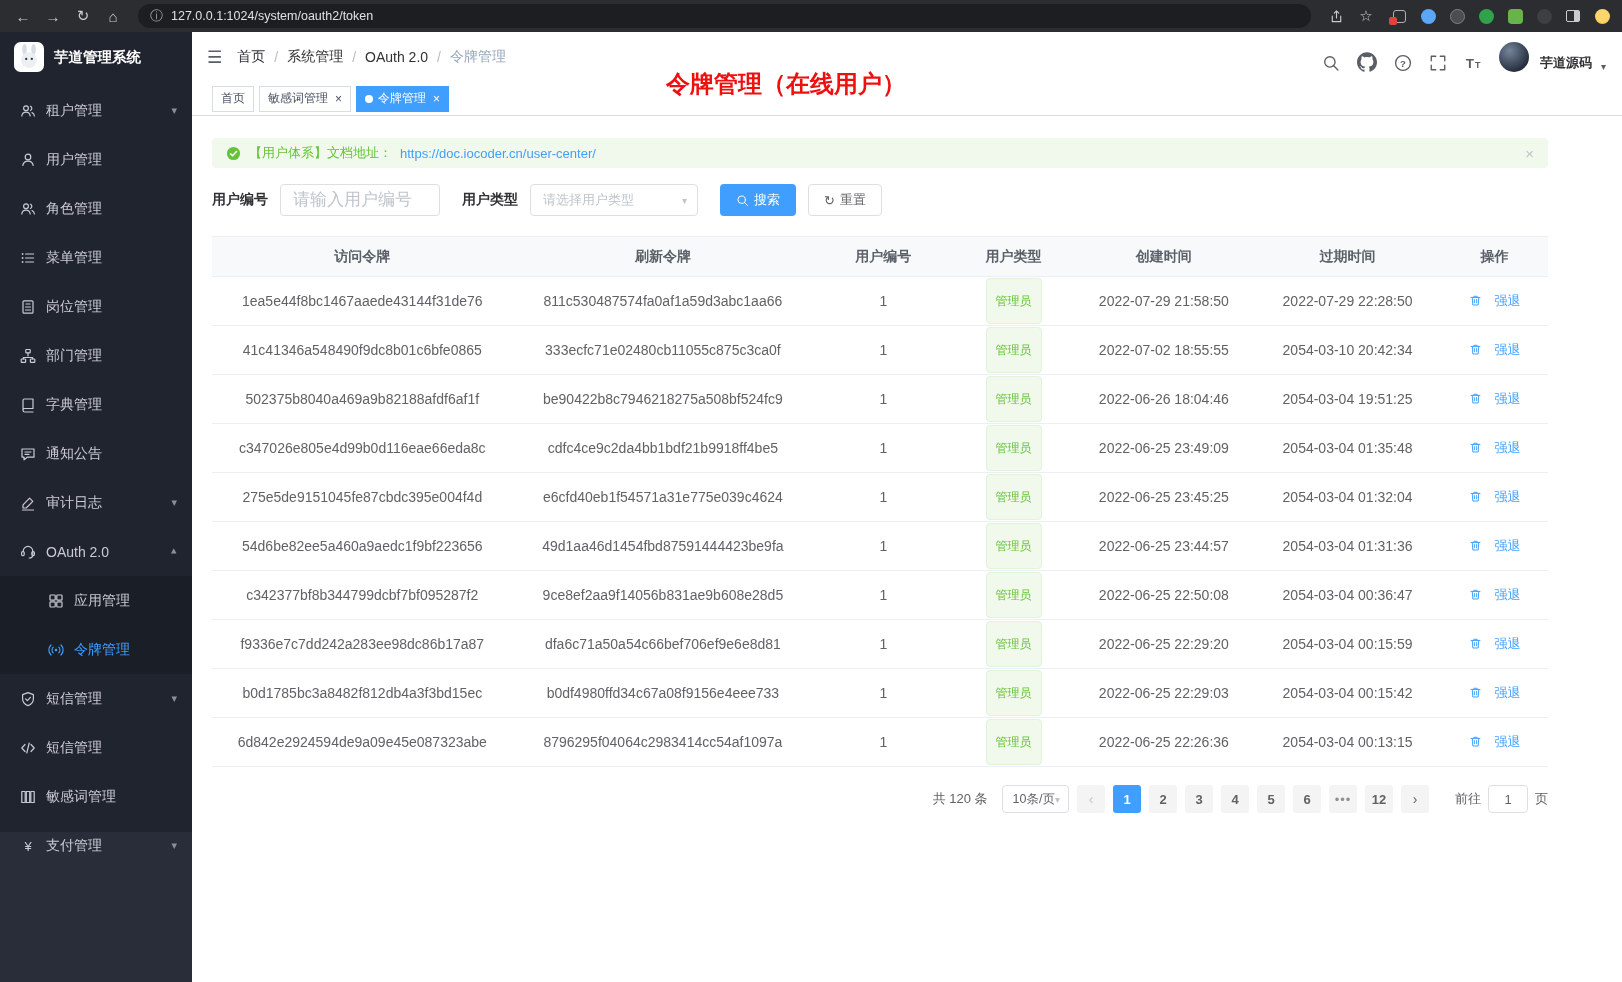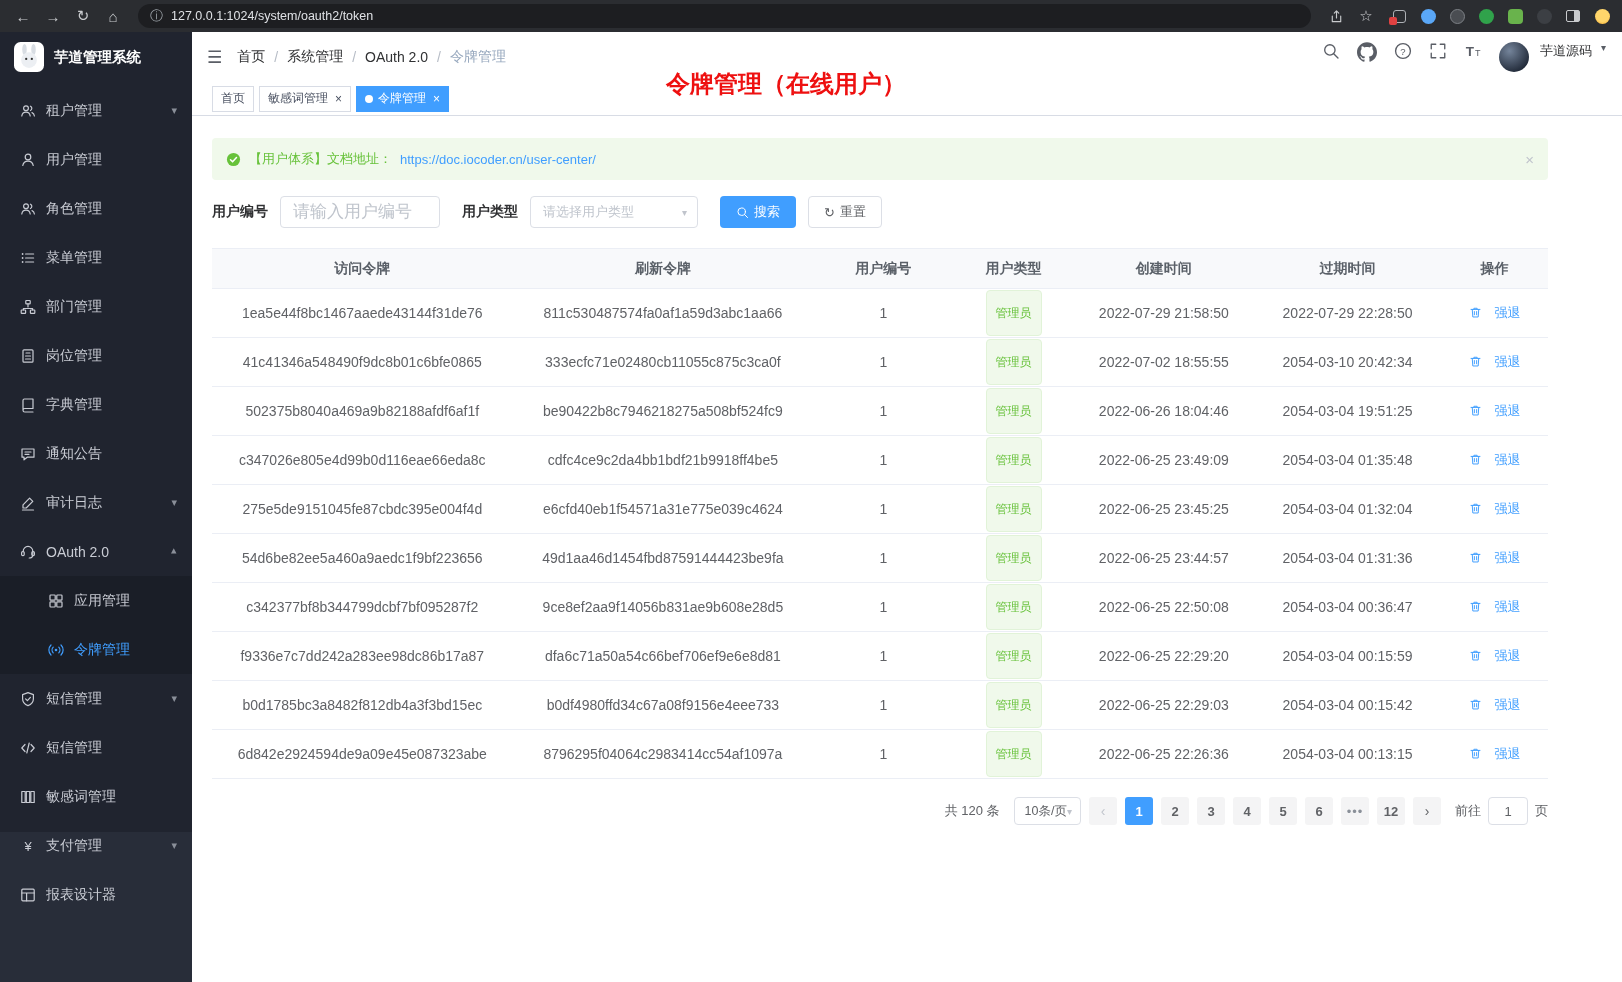--- a/index.html
+++ b/index.html
@@ -49,38 +49,38 @@
   .main { flex:1; min-width:0; display:flex; flex-direction:column; background:#fff; }
 
   
   .hdr { height:50px; display:flex; align-items:center; }
   .hamb { padding:0 15px; font-size:17px; color:#5a5e66; cursor:pointer; }
   .crumb { display:flex; align-items:center; font-size:14px; color:#303133; }
   .citem { display:inline-flex; align-items:center; gap:9px; margin-right:9px; cursor:pointer; }
   .citem .clabel { font-weight:500; color:#303133; }
   .citem.last .clabel { color:#97a8be; font-weight:400; cursor:default; }
   .citem .sep { color:#b6bcc6; }
-  .hdr-right { margin-left:auto; display:flex; align-items:flex-start; gap:17px; padding-right:16px; color:#5a5e66; }
+  .hdr-right { margin-left:auto; display:flex; align-items:flex-end; gap:17px; padding-right:16px; color:#5a5e66;font-weight:bold; }
   .hicon { width:18px; height:18px; cursor:pointer; }
   .hicon.gh { width:20px; height:20px; }
   .avatar { width:30px; height:30px; border-radius:50%; background:radial-gradient(circle at 35% 30%, #74849a, #232c3b 75%); cursor:pointer; }
   .uname { font-size:13px; color:#303133; margin-left:-6px; }
   .hcaret { font-size:10px; color:#5a5e66; margin-left:-8px; cursor:pointer; }
 
   
   .tabbar { height:34px; border-bottom:1px solid #d8dce5; display:flex; align-items:center; gap:5px; padding:0 20px; }
   .tab { height:26px; display:inline-flex; align-items:center; gap:5px; border:1px solid #d8dce5; background:#fff; padding:0 8px; font-size:12px; color:#495060; cursor:pointer; }
   .tab.active { background:#409eff; border-color:#409eff; color:#fff; }
   .tabdot { width:8px; height:8px; border-radius:50%; background:#fff; display:inline-block; }
   .tabx { font-size:12px; margin-left:2px; cursor:pointer; }
 
   
   .content { flex:1; padding:22px 74px 0 20px; position:relative; overflow:hidden; }
 
-  .alert { height:42px; background:#f0f9eb; border-radius:4px; display:flex; align-items:center; padding:0 14px; gap:8px; font-size:13px; color:#67c23a; position:relative; }
+  .alert { height:30px; background:#f0f9eb; border-radius:4px; display:flex; align-items:center; padding:0 14px; gap:8px; font-size:13px; color:#67c23a; position:relative; }
   .aicon { width:15px; height:15px; color:#67c23a; flex-shrink:0; }
   .alert a { color:#409eff; text-decoration:none; cursor:pointer; }
   .aclose { position:absolute; right:14px; color:#c0c4cc; font-size:15px; cursor:pointer; }
 
   .filters { display:flex; align-items:center; margin-top:16px; font-size:14px; color:#303133; }
   .flabel { font-weight:700; margin-right:12px; white-space:nowrap; }
   .flabel.l2 { margin-left:22px; }
   .finput { width:160px; height:32px; border:1px solid #dcdfe6; border-radius:4px; padding:0 12px; font-size:17px; color:#606266; outline:none; font-family:inherit; }
   .finput::placeholder { color:#bfc4cc; }
   .fselect { width:168px; height:32px; border:1px solid #dcdfe6; border-radius:4px; display:flex; align-items:center; justify-content:space-between; padding:0 10px 0 12px; color:#bfc4cc; font-size:13px; cursor:pointer; }
@@ -100,21 +100,21 @@
 
   .pager { display:flex; align-items:center; justify-content:flex-end; gap:8px; margin-top:18px; font-size:13px; color:#606266; }
   .ptotal { margin-right:6px; }
   .psel { height:28px; border:1px solid #dcdfe6; border-radius:4px; display:inline-flex; align-items:center; gap:0; padding:0 8px 0 10px; color:#606266; font-size:12.5px; cursor:pointer; }
   .psel .scaret { color:#c0c4cc; font-size:10px; }
   .pbtn { min-width:28px; height:28px; border-radius:3px; background:#f4f4f5; display:inline-flex; align-items:center; justify-content:center; font-size:14px; cursor:pointer; }
   .pbtn.disabled { color:#c0c4cc; }
   .pg { min-width:28px; height:28px; border-radius:3px; background:#f4f4f5; display:inline-flex; align-items:center; justify-content:center; font-weight:600; font-size:13px; cursor:pointer; padding:0 4px; }
   .pg.active { background:#409eff; color:#fff; }
   .pg.more { font-weight:400; letter-spacing:1px; color:#8a9099; }
-  .goto { display:flex; align-items:center; gap:7px; margin-left:6px; }
+  .goto { display:flex; align-items:center; gap:7px; margin-left:18px; }
   .ginput { width:40px; height:28px; border:1px solid #dcdfe6; border-radius:4px; text-align:center; font-size:13px; color:#606266; outline:none; font-family:inherit; }
 
   .annotation { position:absolute; left:666px; top:68px; font-size:24px; font-weight:700; color:#ee1010; z-index:50; white-space:nowrap; }
 </style>
 </head>
 <body>
 
 <svg width="0" height="0" style="position:absolute" aria-hidden="true">
   <defs>
     <symbol id="i-user" viewBox="0 0 16 16">
@@ -304,30 +304,30 @@
         </div>
         <div class="mi">
           <svg class="si">
             <use href="#i-list"></use>
           </svg>
           <span class="mi-label">菜单管理</span>
 
         </div>
         <div class="mi">
           <svg class="si">
+            <use href="#i-badge"></use>
+          </svg>
+          <span class="mi-label">岗位管理</span>
+
+        </div>
+        <div class="mi">
+          <svg class="si">
             <use href="#i-tree"></use>
           </svg>
           <span class="mi-label">部门管理</span>
-
-        </div>
-        <div class="mi">
-          <svg class="si">
-            <use href="#i-badge"></use>
-          </svg>
-          <span class="mi-label">岗位管理</span>
 
         </div>
         <div class="mi">
           <svg class="si">
             <use href="#i-book"></use>
           </svg>
           <span class="mi-label">字典管理</span>
 
         </div>
         <div class="mi">
@@ -385,27 +385,20 @@
           </svg>
           <span class="mi-label">敏感词管理</span>
 
         </div>
         <div class="mi">
           <svg class="si">
             <use href="#i-yen"></use>
           </svg>
           <span class="mi-label">支付管理</span>
           <span class="arrow">▾</span>
-        </div>
-        <div class="mi">
-          <svg class="si">
-            <use href="#i-layout"></use>
-          </svg>
-          <span class="mi-label">报表设计器</span>
-
         </div>
     </nav>
   </aside>
 
   <div class="main">
 
     <div class="hdr">
       <span class="hamb">☰</span>
       <div class="crumb">
         <span class="citem">

